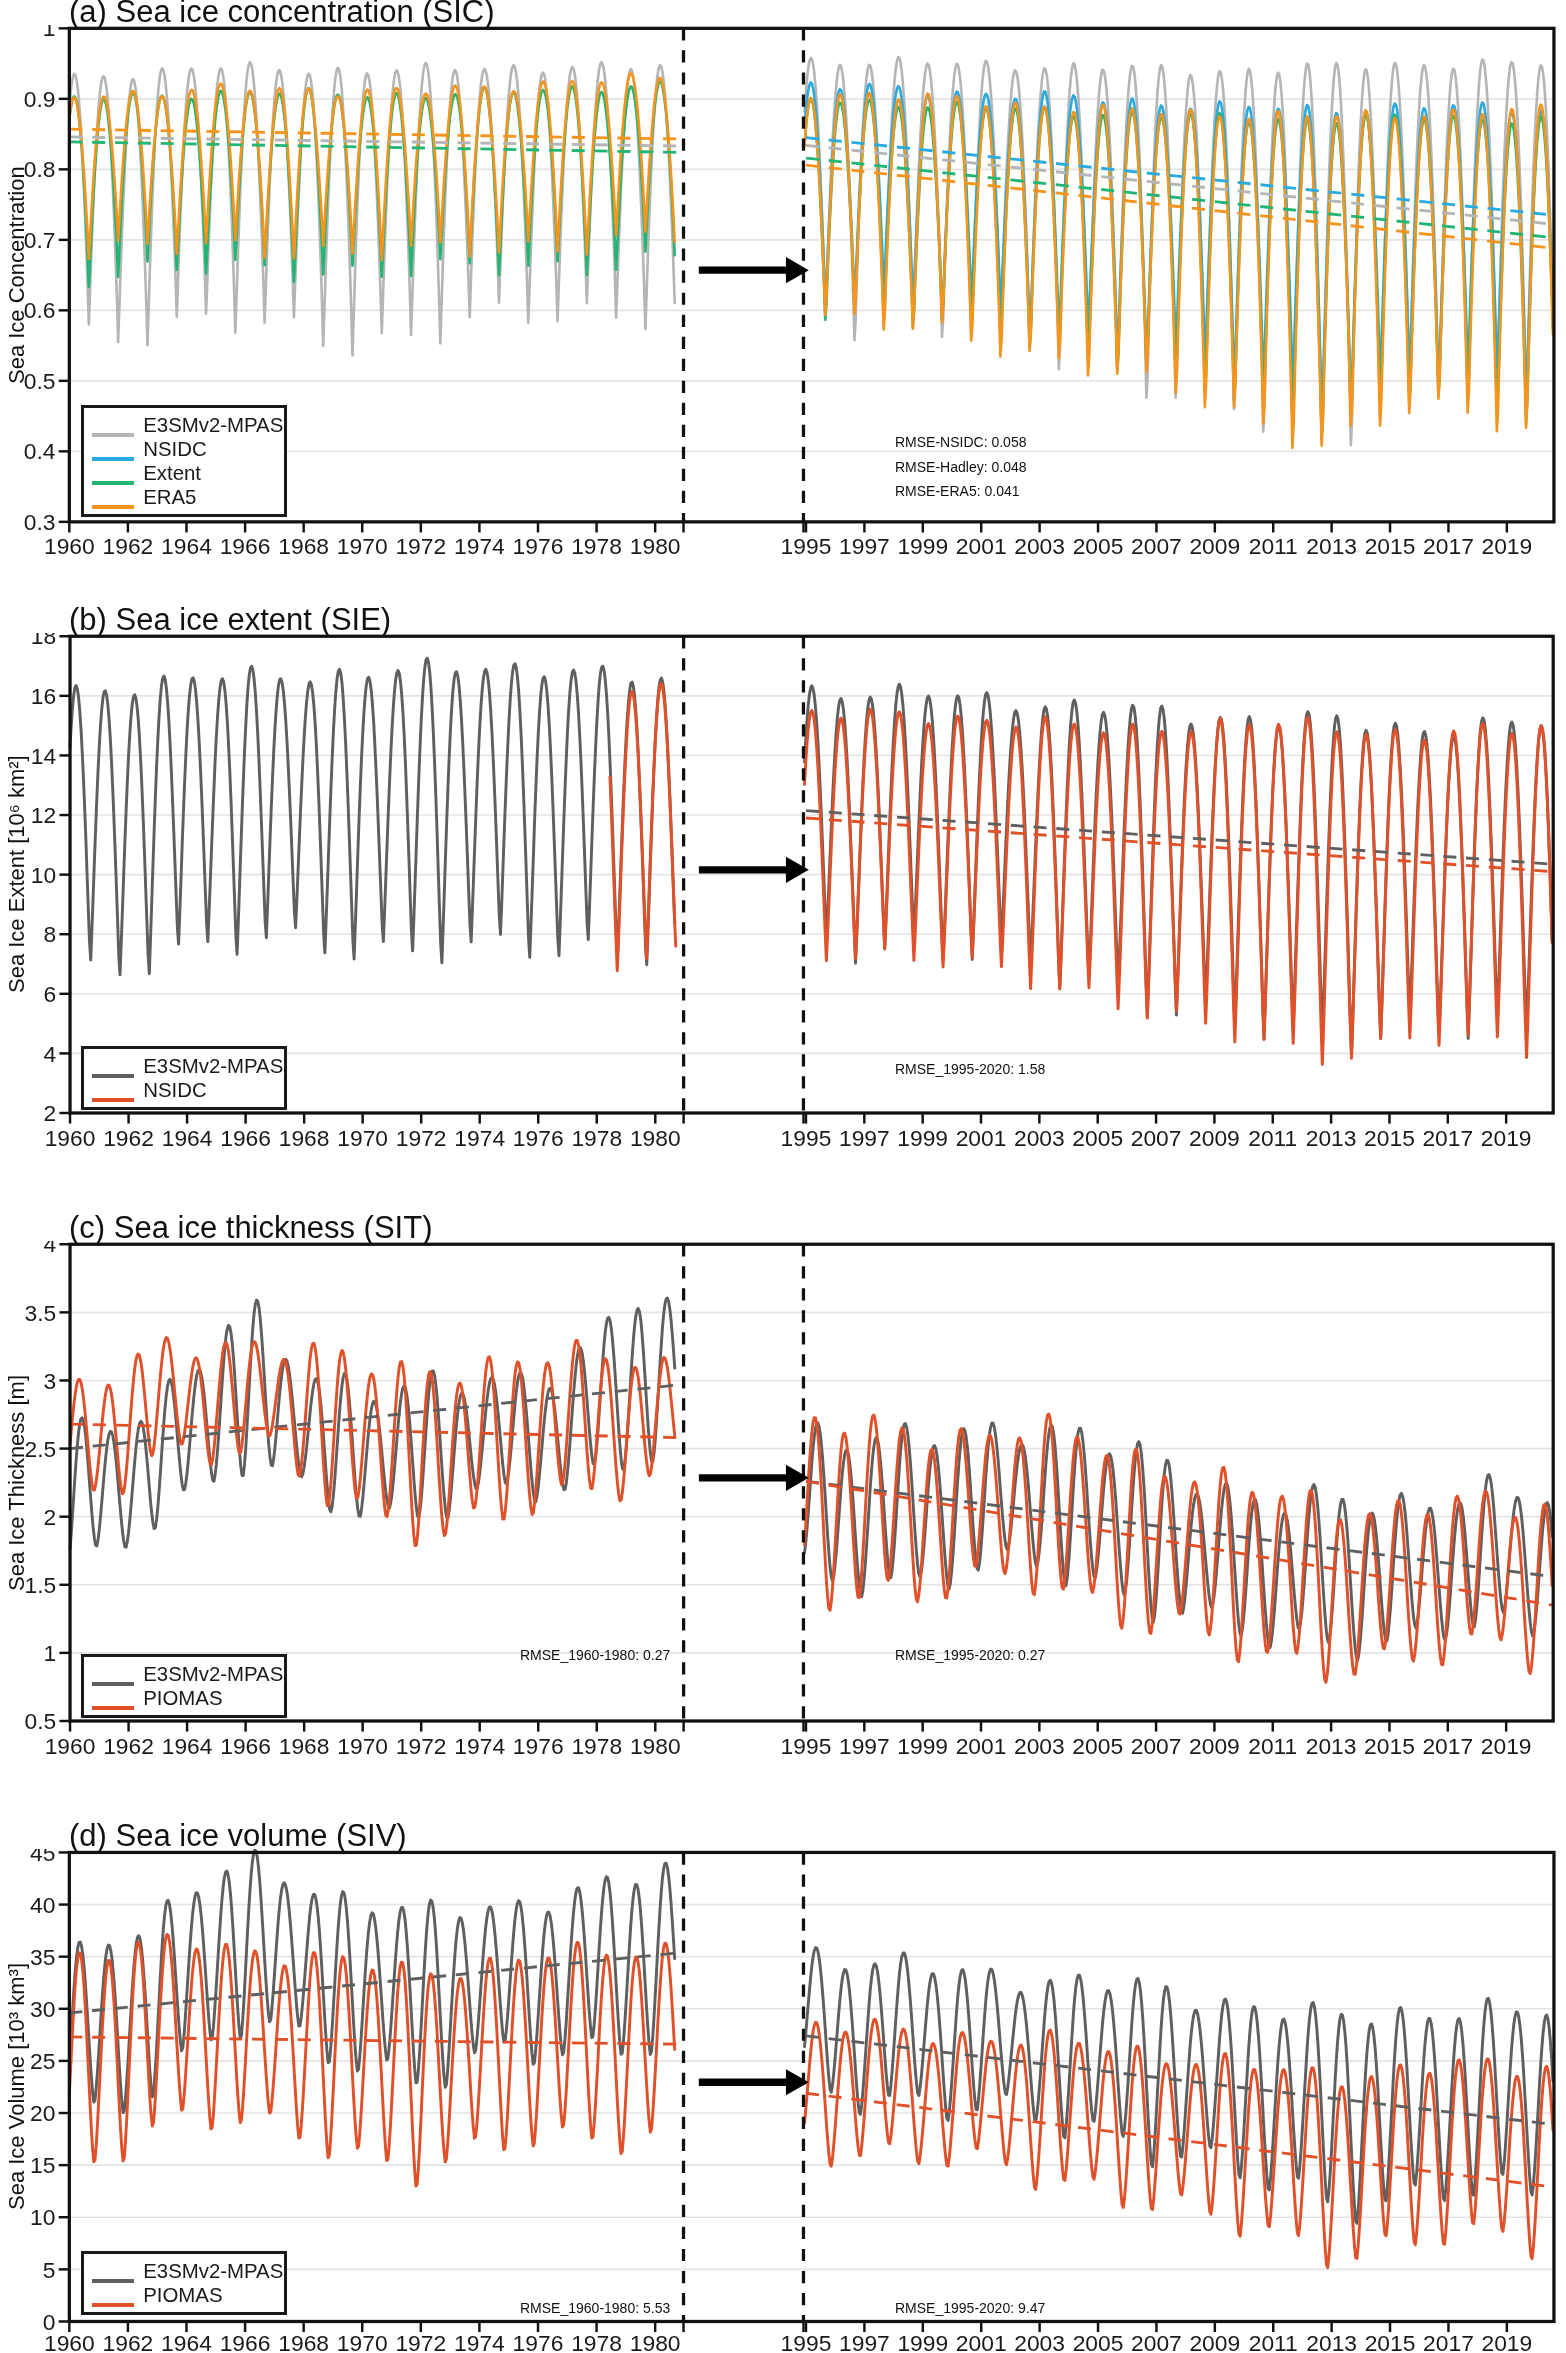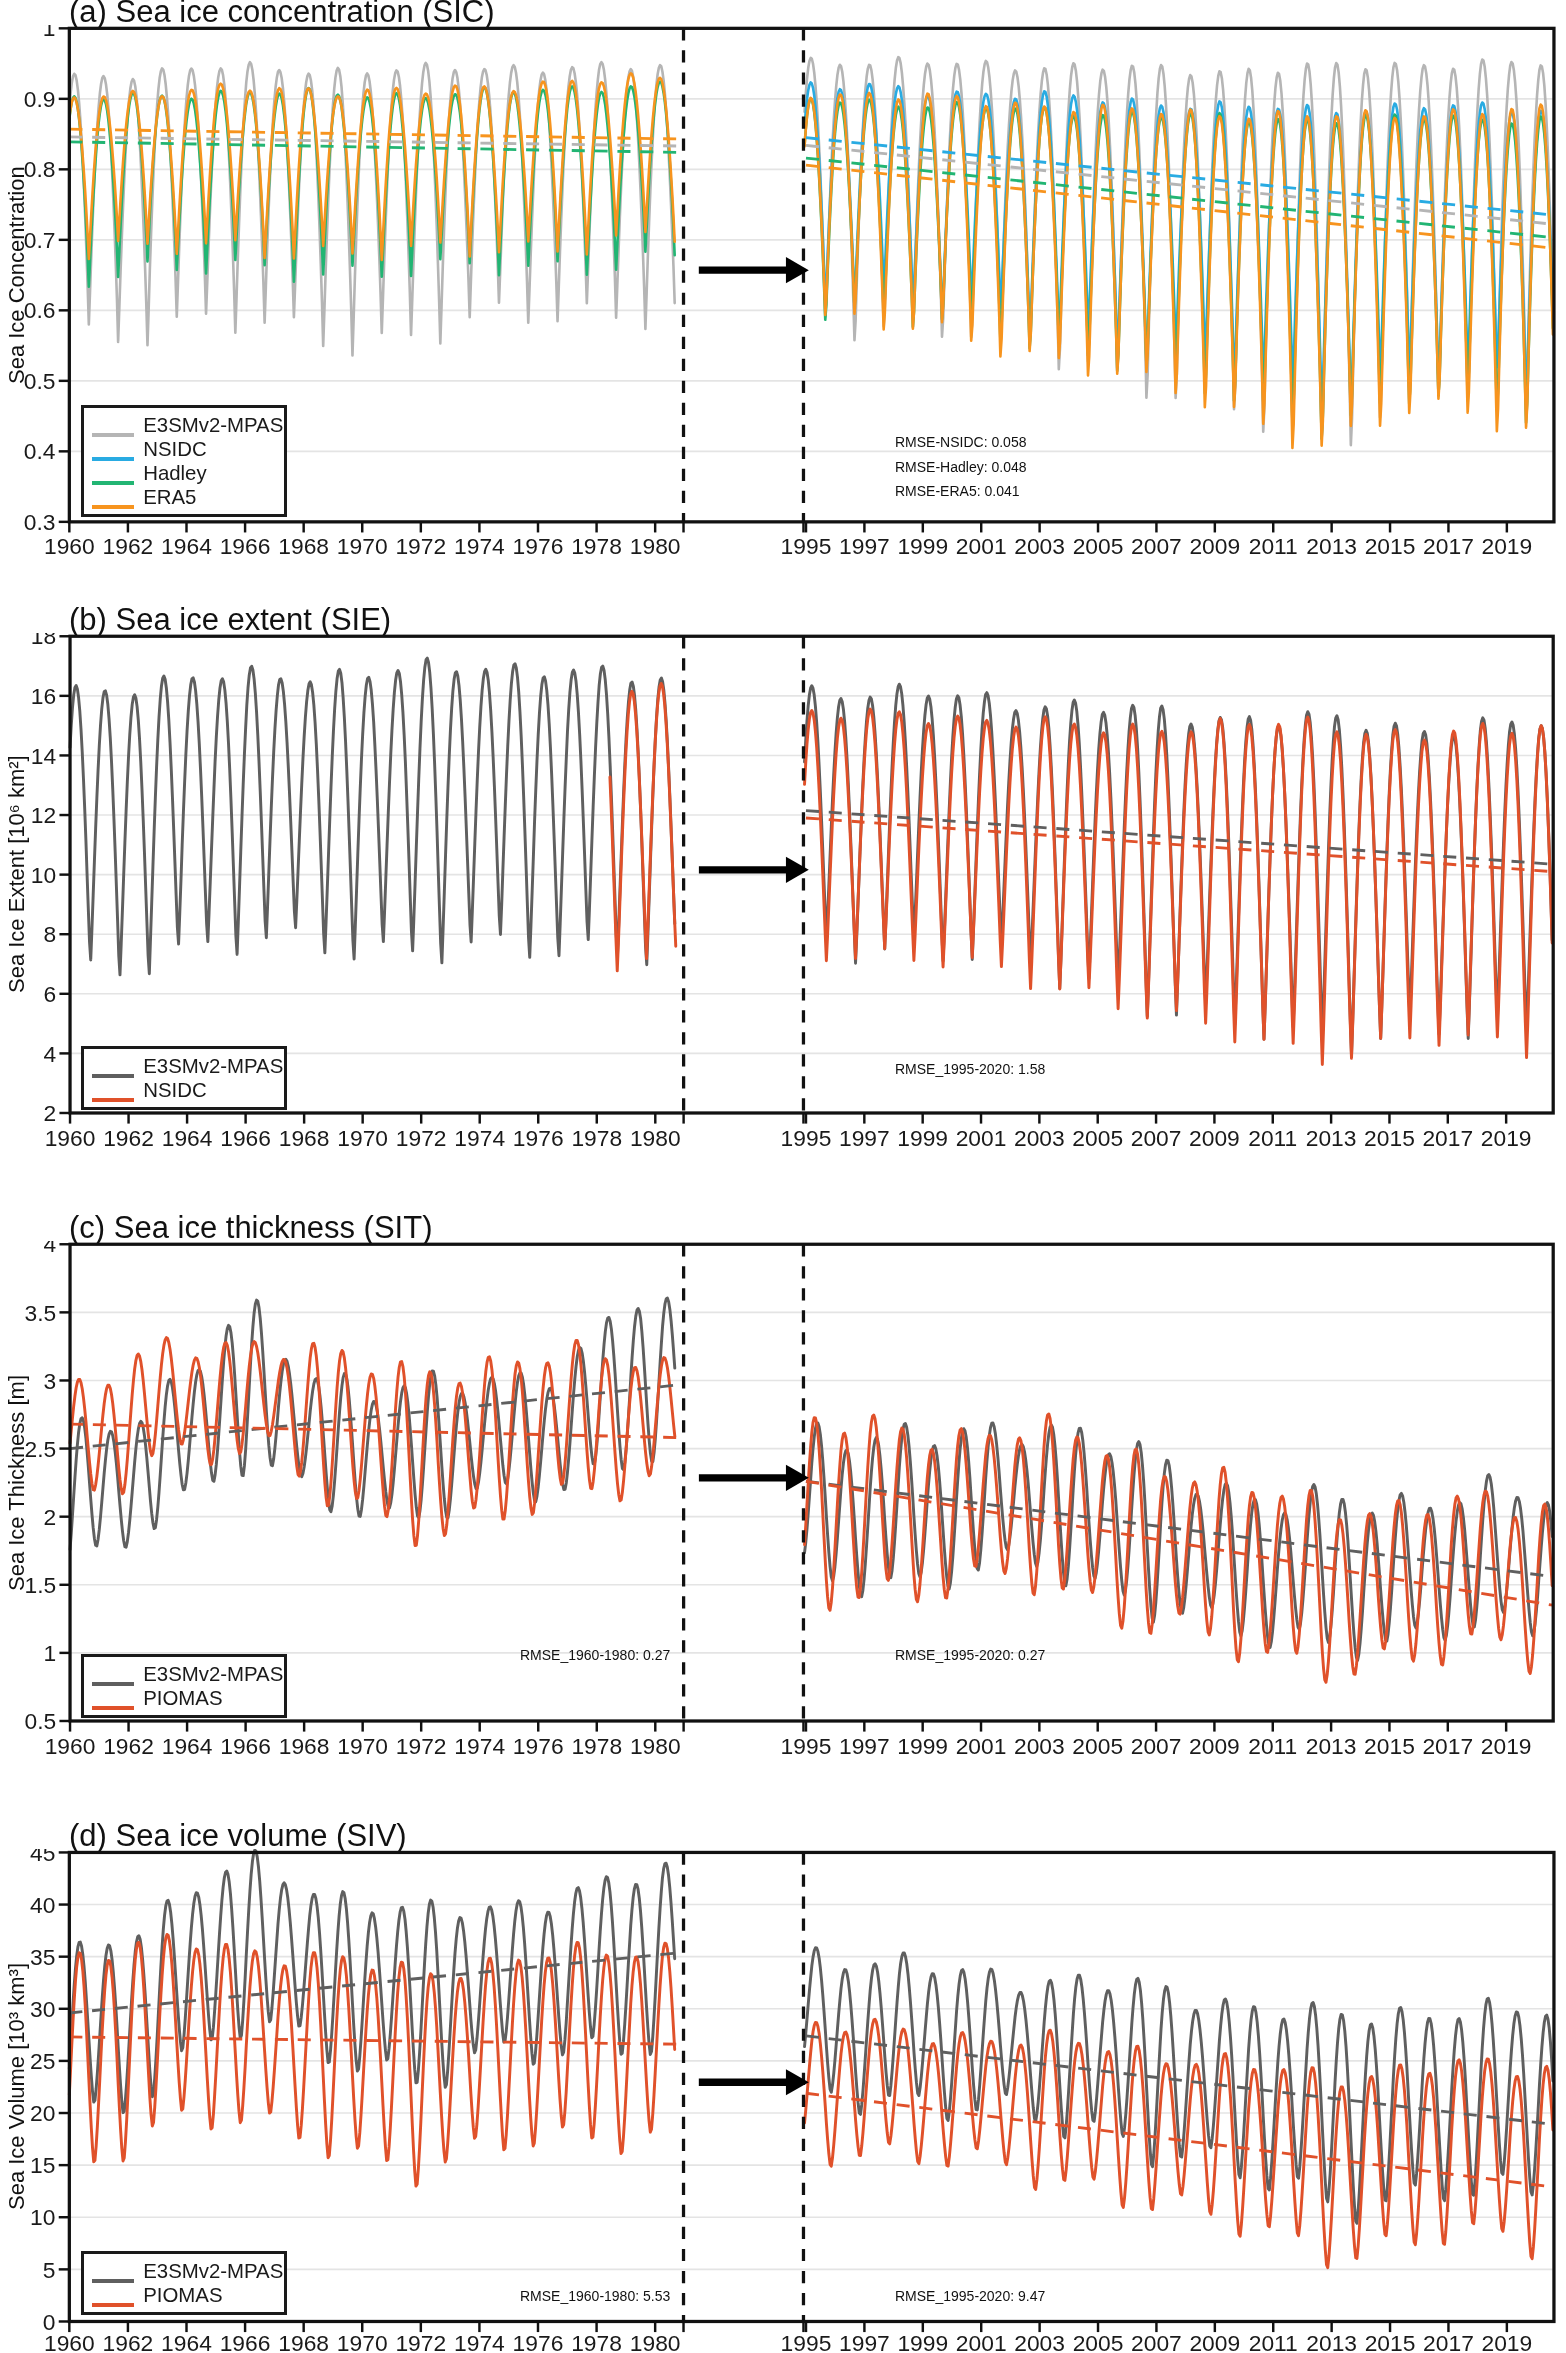--- a/index.html
+++ b/index.html
@@ -27,21 +27,21 @@
   .pd .legend{left:81px;top:427px}
   .lrow{display:flex;align-items:flex-end;height:24px;gap:9px;}
   .sw{display:inline-block;width:42px;height:4.1px;flex:0 0 42px;}
   .ltxt{font-size:20.4px;white-space:nowrap;}
   .anno{position:absolute;font-size:14px;line-height:24.5px;color:#111;white-space:nowrap;}
   .pa .anno{left:895px;top:430px}
   .pb .anno{left:895px;top:449px}
   .pc .anno-l,.pd .anno-l{left:520px}
   .pc .anno-r,.pd .anno-r{left:895px}
   .pc .anno{top:427px}
-  .pd .anno{top:460px}
+  .pd .anno{top:472px}
 </style>
 </head>
 <body>
 
 <div class="figure">
 
   <section class="panel pa">
     <h2 class="ptitle">(a) Sea ice concentration (SIC)</h2>
     <div class="ylab">Sea Ice Concentration</div>
     <svg class="plot" width="1567" height="563" viewBox="0 0 1921 690">
@@ -151,21 +151,21 @@
       <div class="lrow">
           <span class="sw" style="background: rgb(181, 181, 181);"></span>
           <span class="ltxt">E3SMv2-MPAS</span>
         </div>
       <div class="lrow">
           <span class="sw" style="background: rgb(41, 171, 226);"></span>
           <span class="ltxt">NSIDC</span>
         </div>
       <div class="lrow">
           <span class="sw" style="background: rgb(34, 181, 115);"></span>
-          <span class="ltxt">Hadley</span>
+          <span class="ltxt">Extent</span>
         </div>
       <div class="lrow">
           <span class="sw" style="background: rgb(247, 148, 30);"></span>
           <span class="ltxt">ERA5</span>
         </div>
     </div>
     <div class="anno">
       <div>RMSE-NSIDC: 0.058</div>
       <div>RMSE-Hadley: 0.048</div>
       <div>RMSE-ERA5: 0.041</div>

